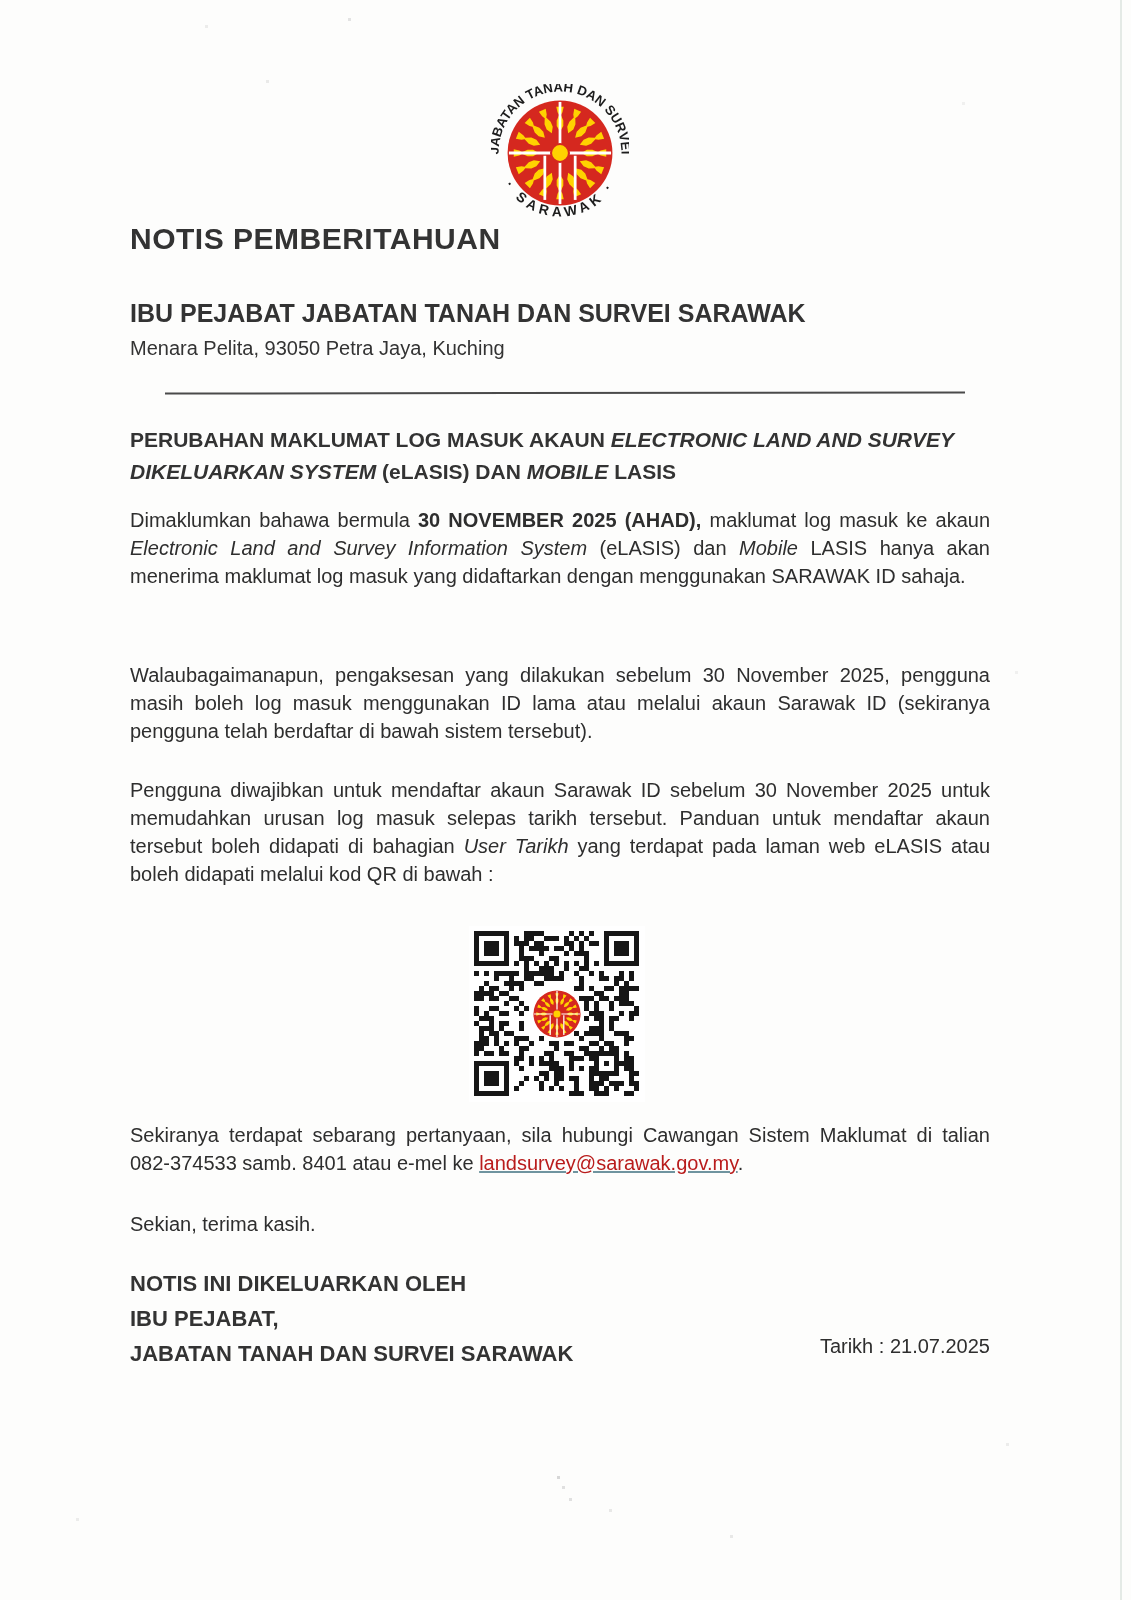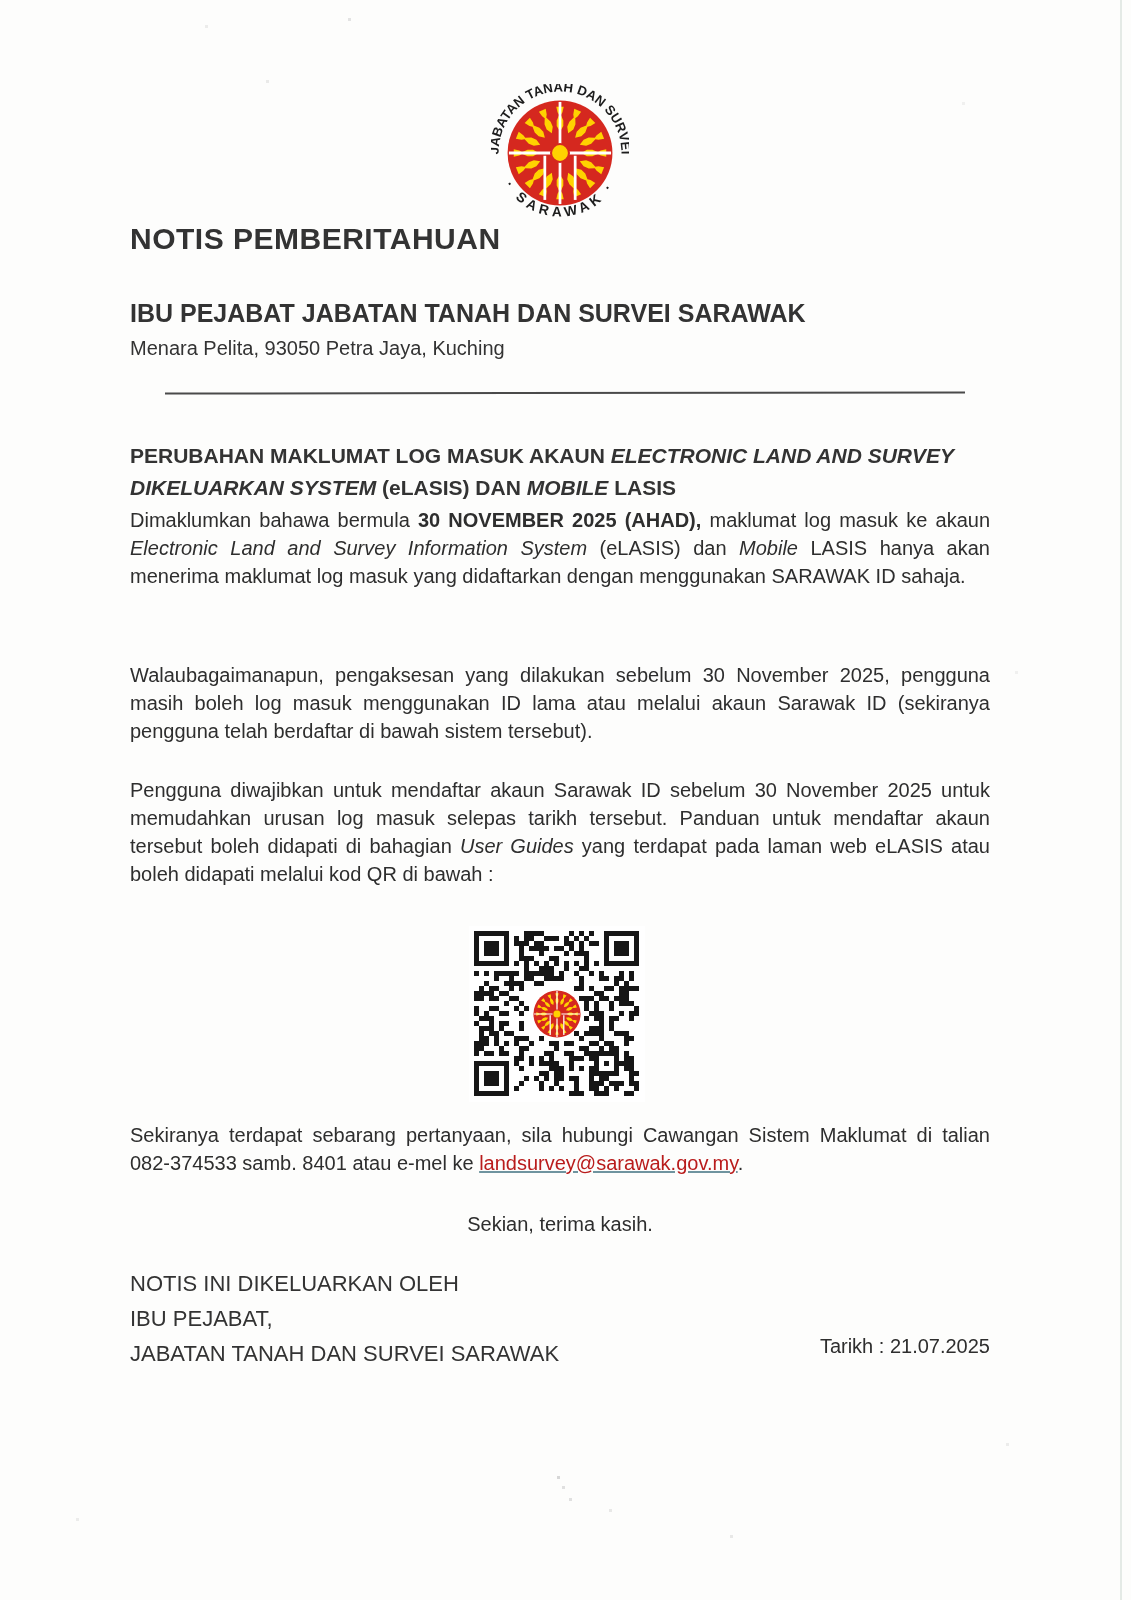--- a/index.html
+++ b/index.html
@@ -13,28 +13,28 @@
     color:#2e2e2e;
   }
   .column{position:absolute;left:130px;top:0;width:860px;height:1600px;}
   .abs{position:absolute;left:0;width:100%;}
   .center{text-align:left;}
   .justify{text-align:justify;}
   .notice-title{top:222px;font-size:30px;font-weight:700;letter-spacing:.5px;color:#333;}
   .office-line{top:299px;font-size:25px;font-weight:700;color:#333;}
   .address-line{top:337px;font-size:20px;color:#333;}
   .divider{position:absolute;top:392px;left:35px;width:800px;height:2px;background:#4a4a4a;transform:rotate(-0.08deg);}
-  .subject{top:424px;font-size:21px;font-weight:700;line-height:32px;color:#333;margin-top:16px;}
+  .subject{top:424px;font-size:21px;font-weight:700;line-height:32px;color:#333;}
   .para{font-size:20px;line-height:28px;color:#2e2e2e;}
   .p1{top:506px;}
   .p2{top:661px;}
   .p3{top:776px;}
   .contact{top:1121px;}
-  .closing-line{top:1210px;text-align:center;}
-  .issued{top:1266px;font-size:22px;font-weight:400;line-height:35px;color:#333;}
+  .closing-line{top:1210px;text-align:left;}
+  .issued{top:1266px;font-size:22px;font-weight:700;line-height:35px;color:#333;}
   .date-line{top:1332px;text-align:right;}
   .logo-host{position:absolute;top:84px;left:361px;width:138px;height:138px;}
   .qr-wrap{position:absolute;top:926px;left:339px;width:176px;height:176px;background:#fff;}
   .qr-wrap svg.qr{position:absolute;left:5px;top:5px;}
   .qr-logo{position:absolute;left:57px;top:57px;width:62px;height:62px;}
   .s-b{font-weight:700;}
   .s-i{font-style:italic;}
   .s-bi{font-weight:700;font-style:italic;}
   a.s-link{color:#b91c1c;text-decoration:underline;text-decoration-color:#6f949f;cursor:pointer;}
   .scan-edge{position:absolute;top:0;left:1120px;width:2px;height:1600px;background:#dbe3df;opacity:.75;}
@@ -102,21 +102,21 @@
 
     <div class="abs center subject">
       <div><span class="s-b">PERUBAHAN MAKLUMAT LOG MASUK AKAUN </span><span class="s-bi">ELECTRONIC LAND AND SURVEY</span></div>
       <div><span class="s-bi">DIKELUARKAN SYSTEM </span><span class="s-b">(eLASIS) DAN </span><span class="s-bi">MOBILE</span><span class="s-b"> LASIS</span></div>
     </div>
 
     <div class="abs justify para p1"><span>Dimaklumkan bahawa bermula </span><span class="s-b">30 NOVEMBER 2025 (AHAD),</span><span> maklumat log masuk ke akaun </span><span class="s-i">Electronic Land and Survey Information System</span><span> (eLASIS) dan </span><span class="s-i">Mobile</span><span> LASIS hanya akan menerima maklumat log masuk yang didaftarkan dengan menggunakan SARAWAK ID sahaja.</span></div>
 
     <div class="abs justify para p2"><span>Walaubagaimanapun, pengaksesan yang dilakukan sebelum 30 November 2025, pengguna masih boleh log masuk menggunakan ID lama atau melalui akaun Sarawak ID (sekiranya pengguna telah berdaftar di bawah sistem tersebut).</span></div>
 
-    <div class="abs justify para p3"><span>Pengguna diwajibkan untuk mendaftar akaun Sarawak ID sebelum 30 November 2025 untuk memudahkan urusan log masuk selepas tarikh tersebut. Panduan untuk mendaftar akaun tersebut boleh didapati di bahagian </span><span class="s-i">User Guides</span><span> yang terdapat pada laman web eLASIS atau boleh didapati melalui kod QR di bawah :</span></div>
+    <div class="abs justify para p3"><span>Pengguna diwajibkan untuk mendaftar akaun Sarawak ID sebelum 30 November 2025 untuk memudahkan urusan log masuk selepas tarikh tersebut. Panduan untuk mendaftar akaun tersebut boleh didapati di bahagian </span><span class="s-i">User Tarikh</span><span> yang terdapat pada laman web eLASIS atau boleh didapati melalui kod QR di bawah :</span></div>
 
     <div class="qr-wrap">
         <svg class="qr" viewBox="0 0 165 165" width="165" height="165">
           <g fill="#161616">
             <rect x="0" y="0" width="5" height="5"></rect>
             <rect x="5" y="0" width="5" height="5"></rect>
             <rect x="10" y="0" width="5" height="5"></rect>
             <rect x="15" y="0" width="5" height="5"></rect>
             <rect x="20" y="0" width="5" height="5"></rect>
             <rect x="25" y="0" width="5" height="5"></rect>

